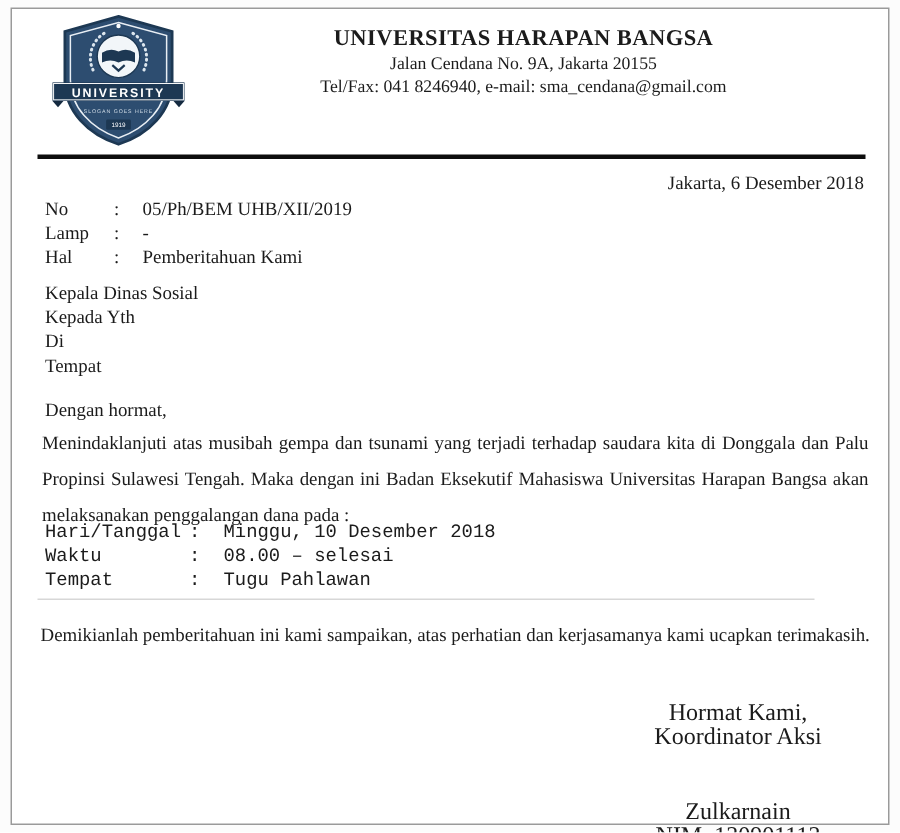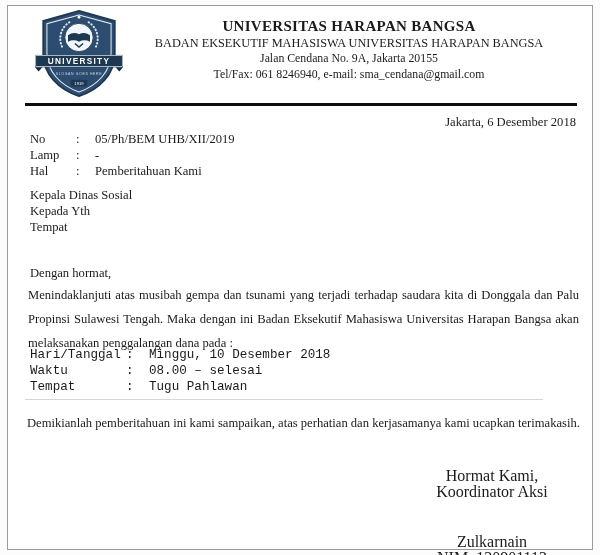--- a/index.html
+++ b/index.html
@@ -73,23 +73,22 @@
     <rect x="2" y="49" width="96" height="13.5" fill="#1d3853"></rect>
     <rect x="2.8" y="49.8" width="94.4" height="11.9" fill="none" stroke="#ffffff" stroke-width="0.7"></rect>
     <text x="50" y="59.3" text-anchor="middle" font-size="9" font-weight="bold" letter-spacing="1.4" fill="#ffffff" class="badge-sans">UNIVERSITY</text>
     <text x="50" y="71" text-anchor="middle" font-size="3.8" letter-spacing="0.7" fill="#cfdbe6" class="badge-sans">SLOGAN GOES HERE</text>
     <rect x="41" y="76" width="18" height="7.5" rx="1" fill="#1d3853"></rect>
     <text x="50" y="81.6" text-anchor="middle" font-size="4.6" fill="#ffffff" class="badge-sans">1919</text>
   </svg>
 
   <div class="abs hdr">
     <div class="title">UNIVERSITAS HARAPAN BANGSA</div>
-    <div class="sub">BADAN EKSEKUTIF MAHASISWA UNIVERSITAS HARAPAN BANGSA</div>
     <div class="addr">Jalan Cendana No. 9A, Jakarta 20155</div>
-    <div class="contact">Tel/Fax: 061 8246940, e-mail: sma_cendana@gmail.com</div>
+    <div class="contact">Tel/Fax: 041 8246940, e-mail: sma_cendana@gmail.com</div>
   </div>
 
   <div class="abs rule"></div>
 
   <div class="abs dateline">Jakarta, 6 Desember 2018</div>
 
   <div class="abs meta kv">
     <div class="row">
       <span class="lbl">No</span>
       <span class="sep">:</span>
@@ -103,20 +102,21 @@
     <div class="row">
       <span class="lbl">Hal</span>
       <span class="sep">:</span>
       <span>Pemberitahuan Kami</span>
     </div>
   </div>
 
   <div class="abs recipient">
     <div>Kepala Dinas Sosial</div>
     <div>Kepada Yth</div>
+    <div>Di</div>
     <div>Tempat</div>
   </div>
 
   <div class="abs salutation">Dengan hormat,</div>
   <div class="abs paragraph">Menindaklanjuti atas musibah gempa dan tsunami yang terjadi terhadap saudara kita di Donggala dan Palu Propinsi Sulawesi Tengah. Maka dengan ini Badan Eksekutif Mahasiswa Universitas Harapan Bangsa akan melaksanakan penggalangan dana pada :</div>
 
   <div class="abs event kv">
     <div class="row">
       <span class="lbl">Hari/Tanggal</span>
       <span class="sep">:</span>

